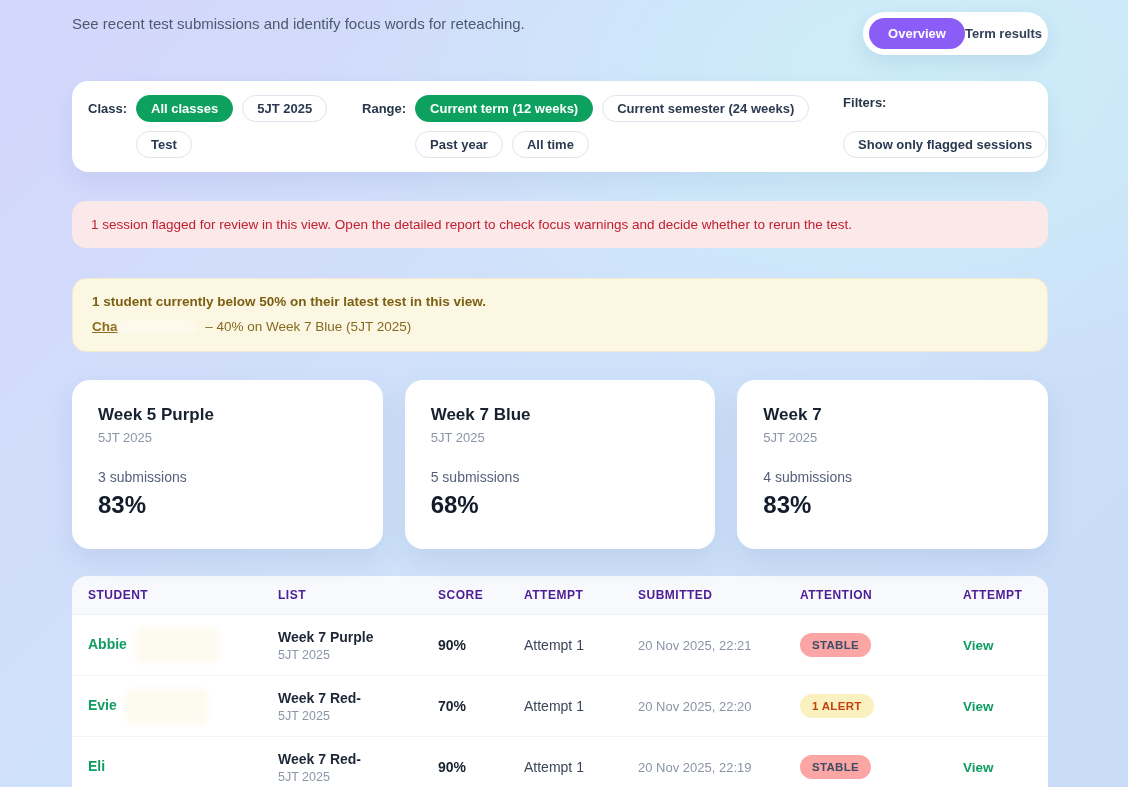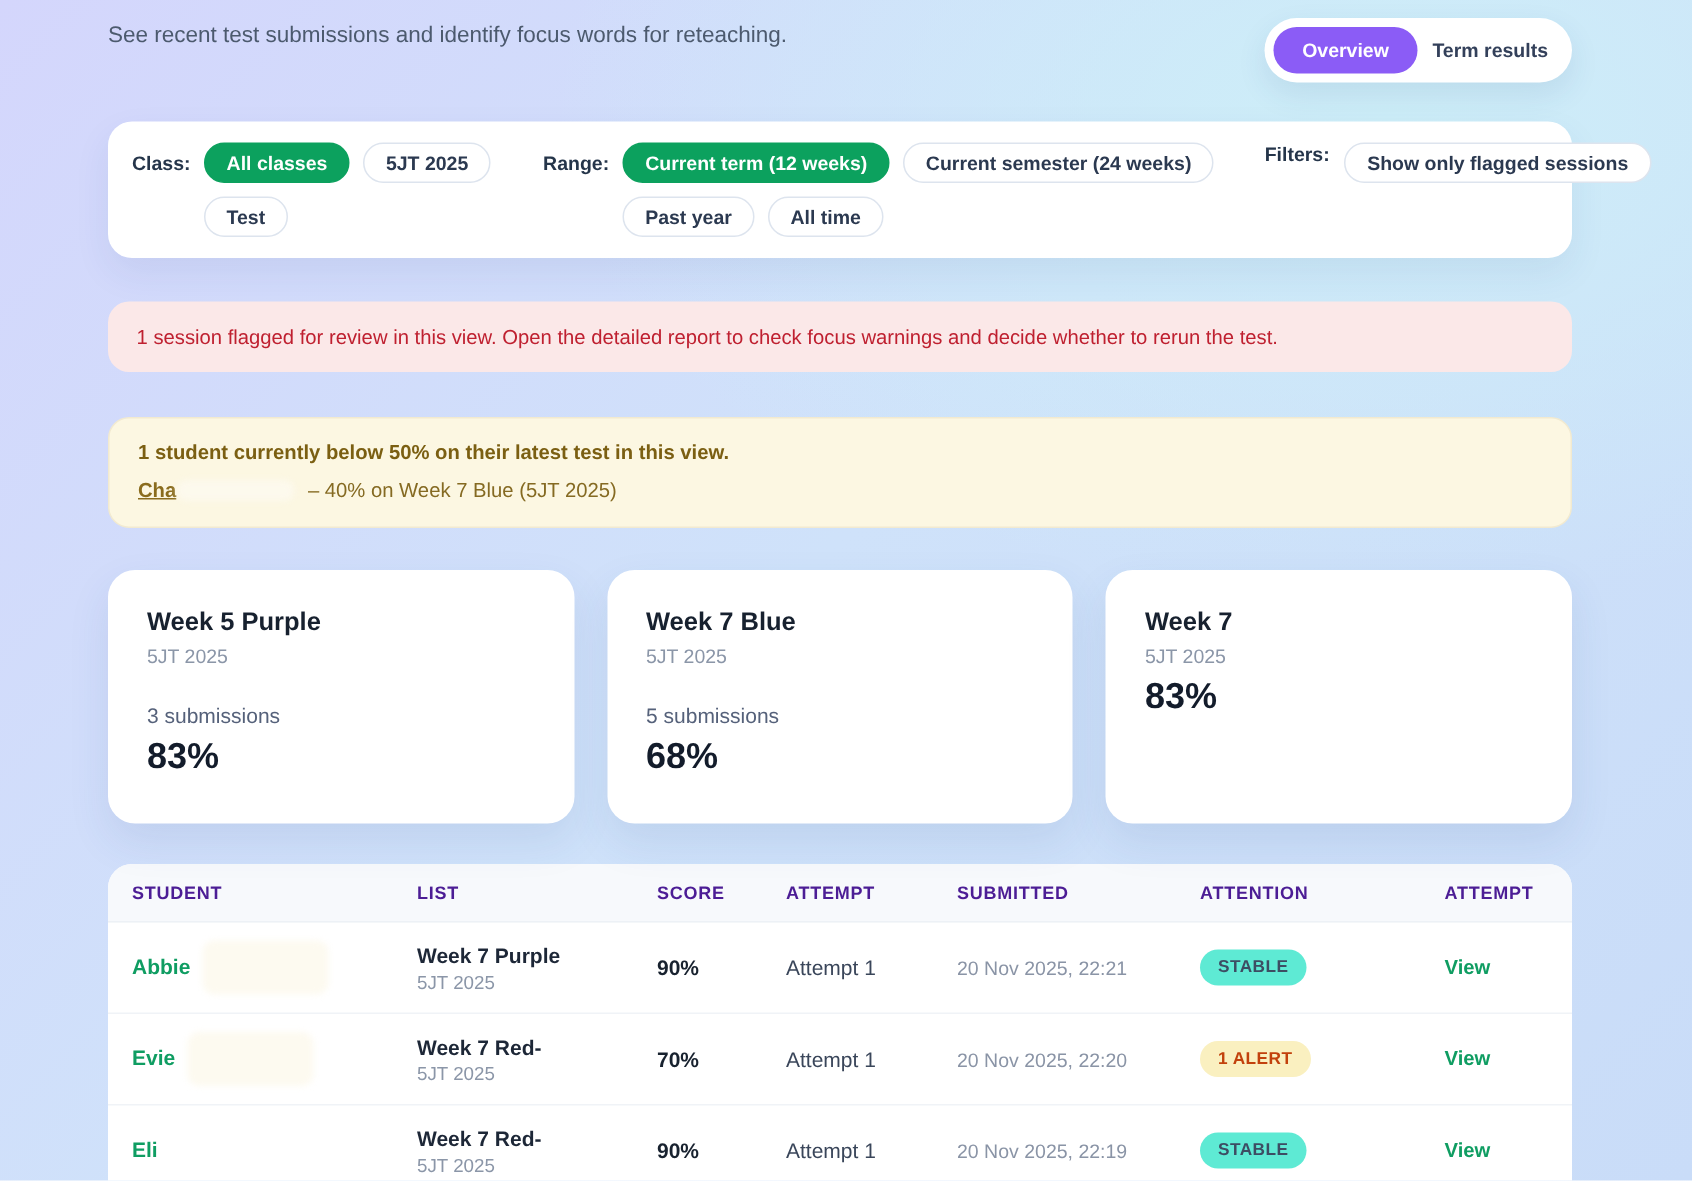--- a/index.html
+++ b/index.html
@@ -15,42 +15,42 @@
 
   
   .header { display:flex; justify-content:space-between; align-items:flex-start; }
   .page-title { font-size:24px; font-weight:700; color:#141d2b; letter-spacing:.2px; margin-top:2px; }
   .page-subtitle { font-size:15px; color:#4c5a6e; margin-top:7px; }
   .view-toggle {
     margin-top:4px; background:#ffffff; border-radius:999px; padding:6px;
     display:flex; align-items:center; box-shadow:0 8px 20px rgba(40,70,130,.10);
   }
   .toggle-btn { border:none; background:transparent; font-family:inherit; font-size:13px;
-    font-weight:600; color:#33405a; padding:8px 10px; border-radius:999px; cursor:pointer; }
+    font-weight:600; color:#33405a; padding:8px 0; border-radius:999px; cursor:pointer; }
   .toggle-btn.active { background:#8b5cf6; color:#ffffff; font-weight:700; padding:8px 19px; }
 
   
   .filter-card {
     margin-top:26px; background:#ffffff; border-radius:16px; padding:14px 16px;
     box-shadow:0 10px 24px rgba(40,70,130,.08);
     display:flex; align-items:flex-start;
   }
   .filter-group { display:flex; align-items:flex-start; gap:9px;justify-content:space-between; }
   .filter-label { font-size:13px; font-weight:700; color:#25354a; line-height:27px; white-space:nowrap; }
   .pill-wrap { display:flex; flex-wrap:wrap; gap:9px 9px; }
   .pill-wrap.class-pills { width:200px; }
   .pill-wrap.range-pills { width:428px; }
   .pill {
     border:1px solid #dde4ee; background:#ffffff; color:#2b3950; font-family:inherit;
     font-size:13px; font-weight:600; padding:5px 14px; border-radius:999px; cursor:pointer;
     white-space:nowrap; line-height:15px;
   }
   .pill.active { background:#0ca15e; border-color:#0ca15e; color:#ffffff; font-weight:700; }
   .filter-group.range { margin-left:26px; }
-  .filter-group.extras { margin-left:auto; flex-direction:row; gap:10px; align-items:flex-start; }
+  .filter-group.extras { margin-left:auto; flex-direction:column; gap:20px; align-items:flex-start; }
   .filter-group.extras .filter-label { line-height:16px; }
 
   
   .alert-flagged {
     margin-top:29px; background:#fbe8e8; border-radius:14px; padding:16px 19px;
     font-size:13.5px; font-weight:500; color:#bf2030;
   }
   .alert-below50 {
     margin-top:30px; background:#fcf7e2; border:1px solid #f2ead0; border-radius:14px;
     padding:15px 19px 17px;
@@ -85,21 +85,21 @@
   .student-name { color:#0f9d62; font-weight:700; font-size:14px; cursor:pointer; }
   .redact.row { width:84px; height:36px; margin-left:8px; border-radius:8px; }
   .redact.hidden { background:transparent; }
   .list-name { font-size:14px; font-weight:700; color:#1d2737; }
   .list-class { font-size:12.5px; color:#8b96a8; margin-top:3px; }
   .score { font-size:14px; font-weight:700; color:#18222f; }
   .attempt { font-size:14px; color:#3a465a; }
   .submitted { font-size:13px; color:#8a94a6; }
   .badge { display:inline-block; font-size:11.5px; font-weight:700; letter-spacing:.3px;
     padding:6px 12px; border-radius:999px; }
-  .badge.stable { background:#5eead4; color:#3d4d63; }
+  .badge.stable { background:#fca5a5; color:#3d4d63; }
   .badge.alert { background:#faf0c0; color:#c2410c; }
   .view-link { color:#0f9d62; font-weight:700; font-size:13.5px; cursor:pointer; text-decoration:none; }
 </style>
 </head>
 <body>
 
 <div class="page">
 
   <div class="header">
     <div>
@@ -156,20 +156,21 @@
     </div>
     <div class="card">
       <div class="card-title">Week 7 Blue</div>
       <div class="card-class">5JT 2025</div>
       <div class="card-subs">5 submissions</div>
       <div class="card-avg">68%</div>
     </div>
     <div class="card">
       <div class="card-title">Week 7</div>
       <div class="card-class">5JT 2025</div>
+      <div class="card-subs">4 submissions</div>
       <div class="card-avg">83%</div>
     </div>
   </div>
 
   <div class="table-card">
     <div class="trow thead">
       <div class="th">STUDENT</div>
       <div class="th">LIST</div>
       <div class="th">SCORE</div>
       <div class="th">ATTEMPT</div>

